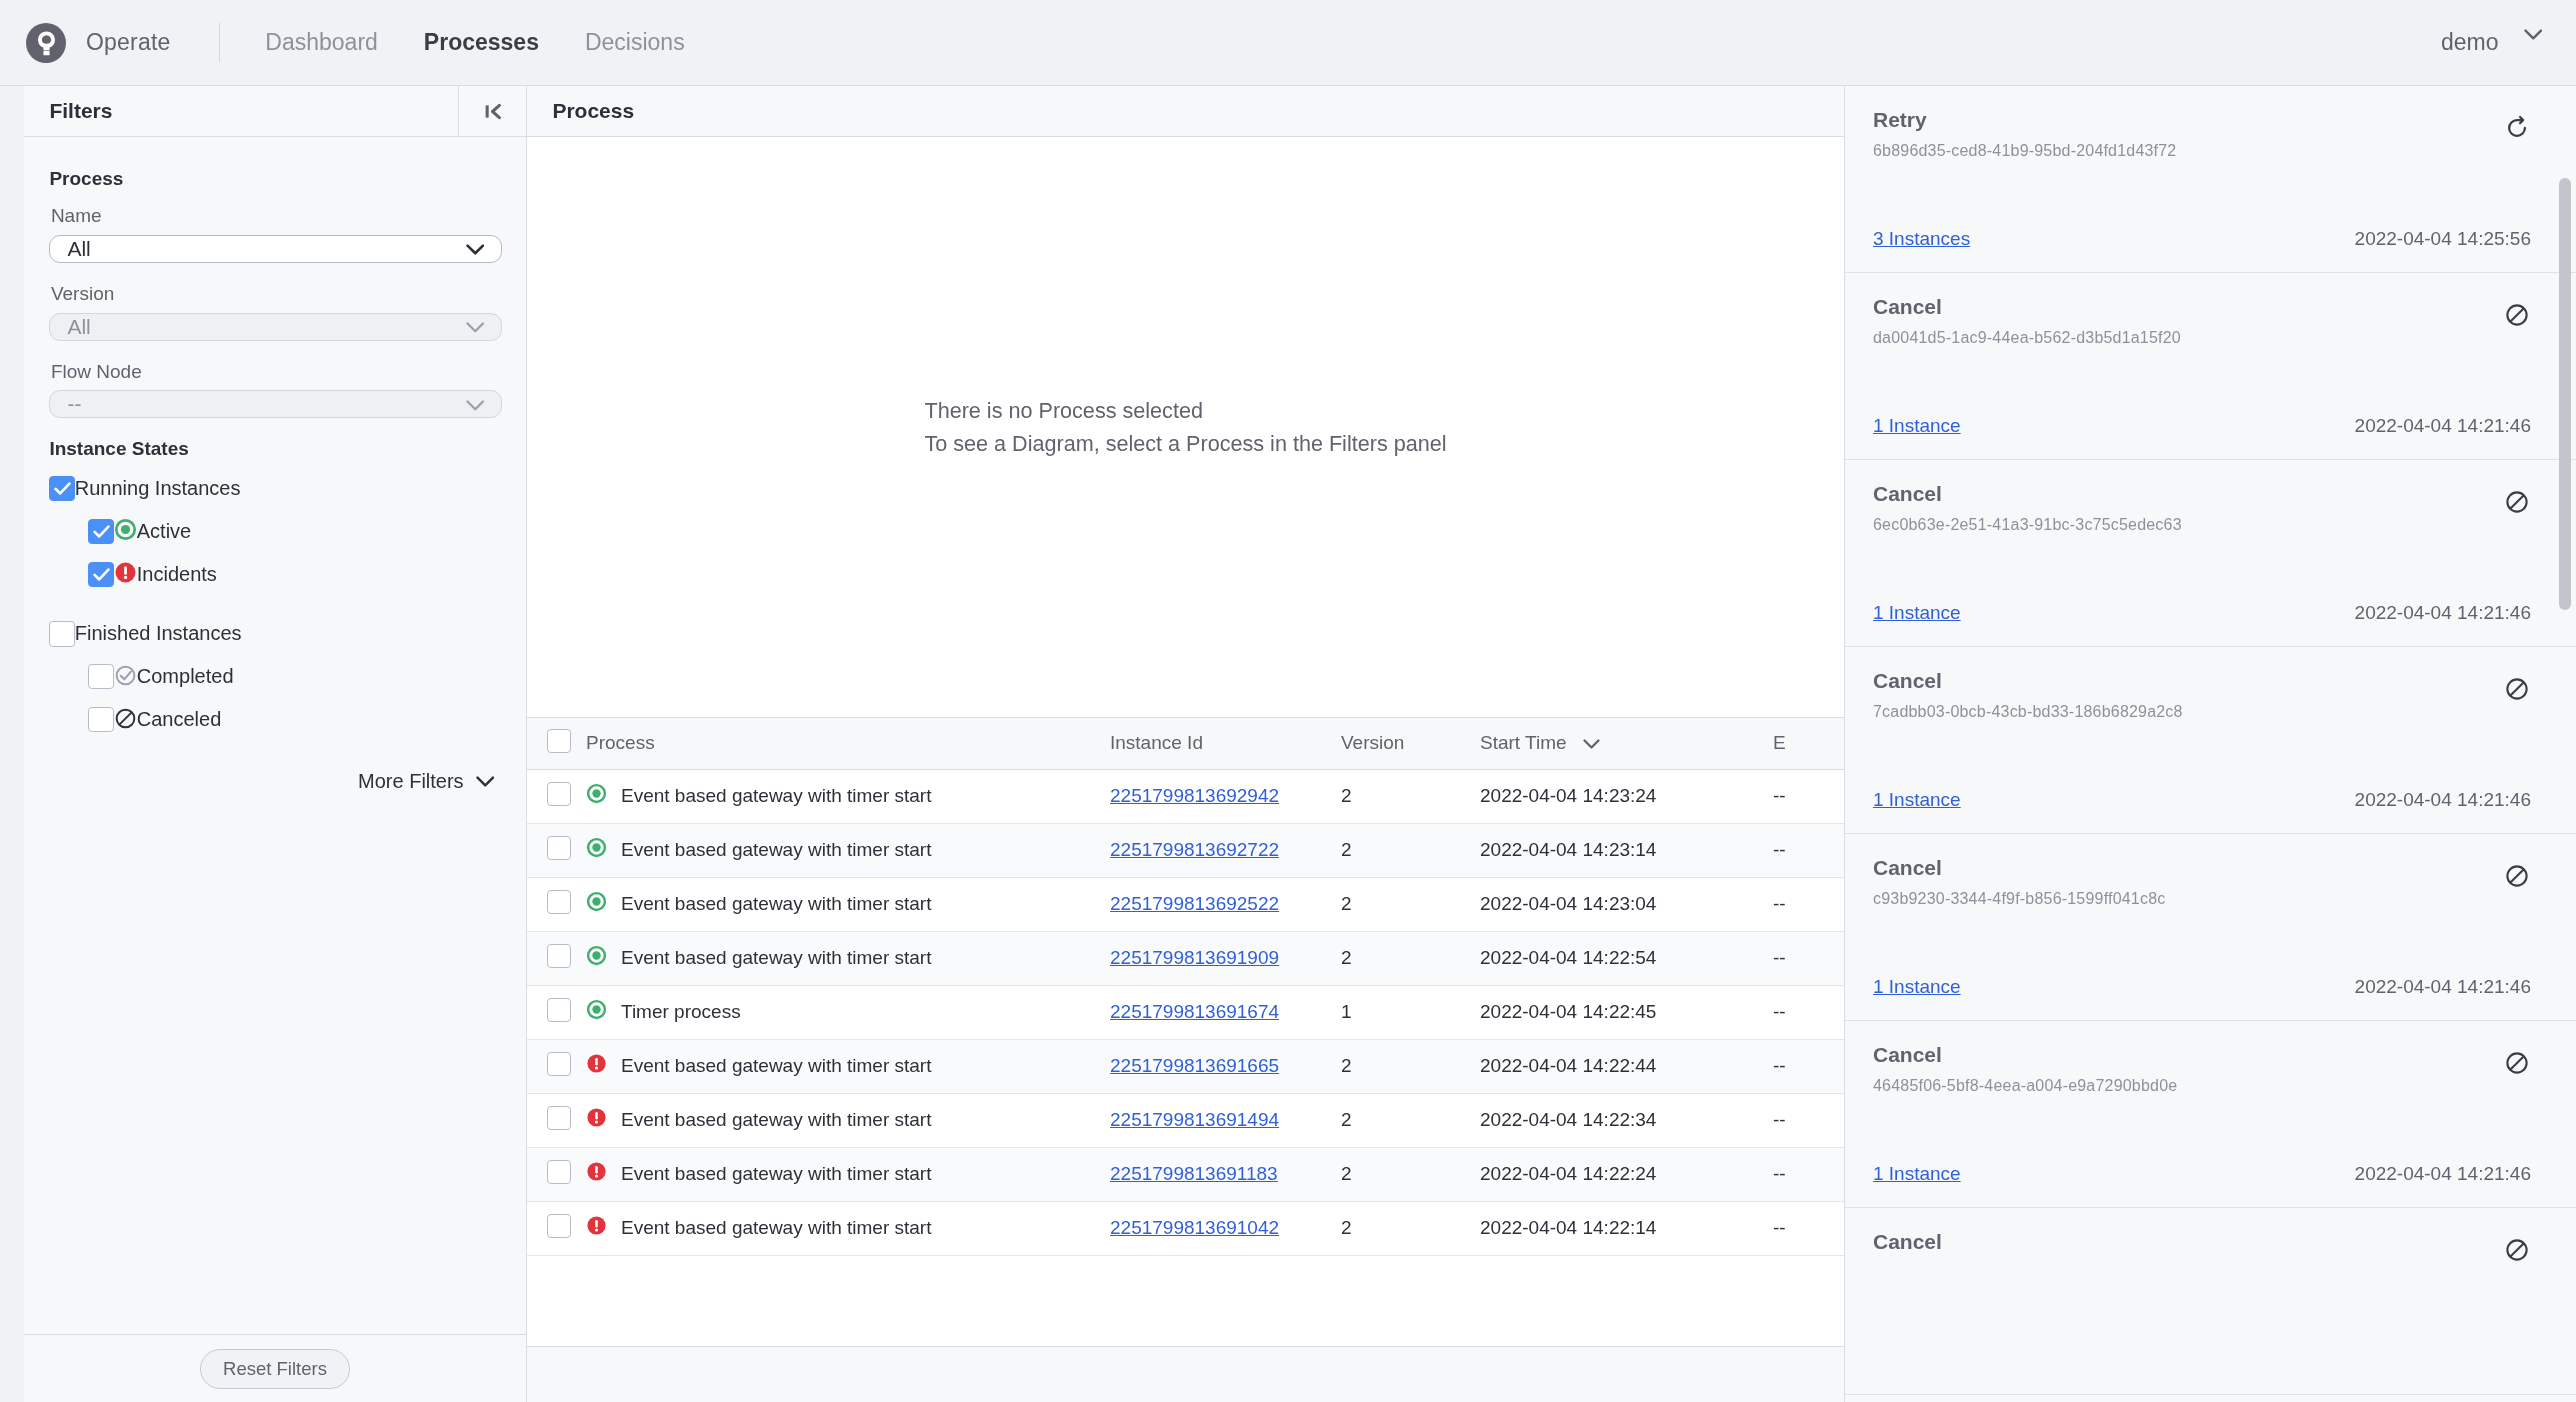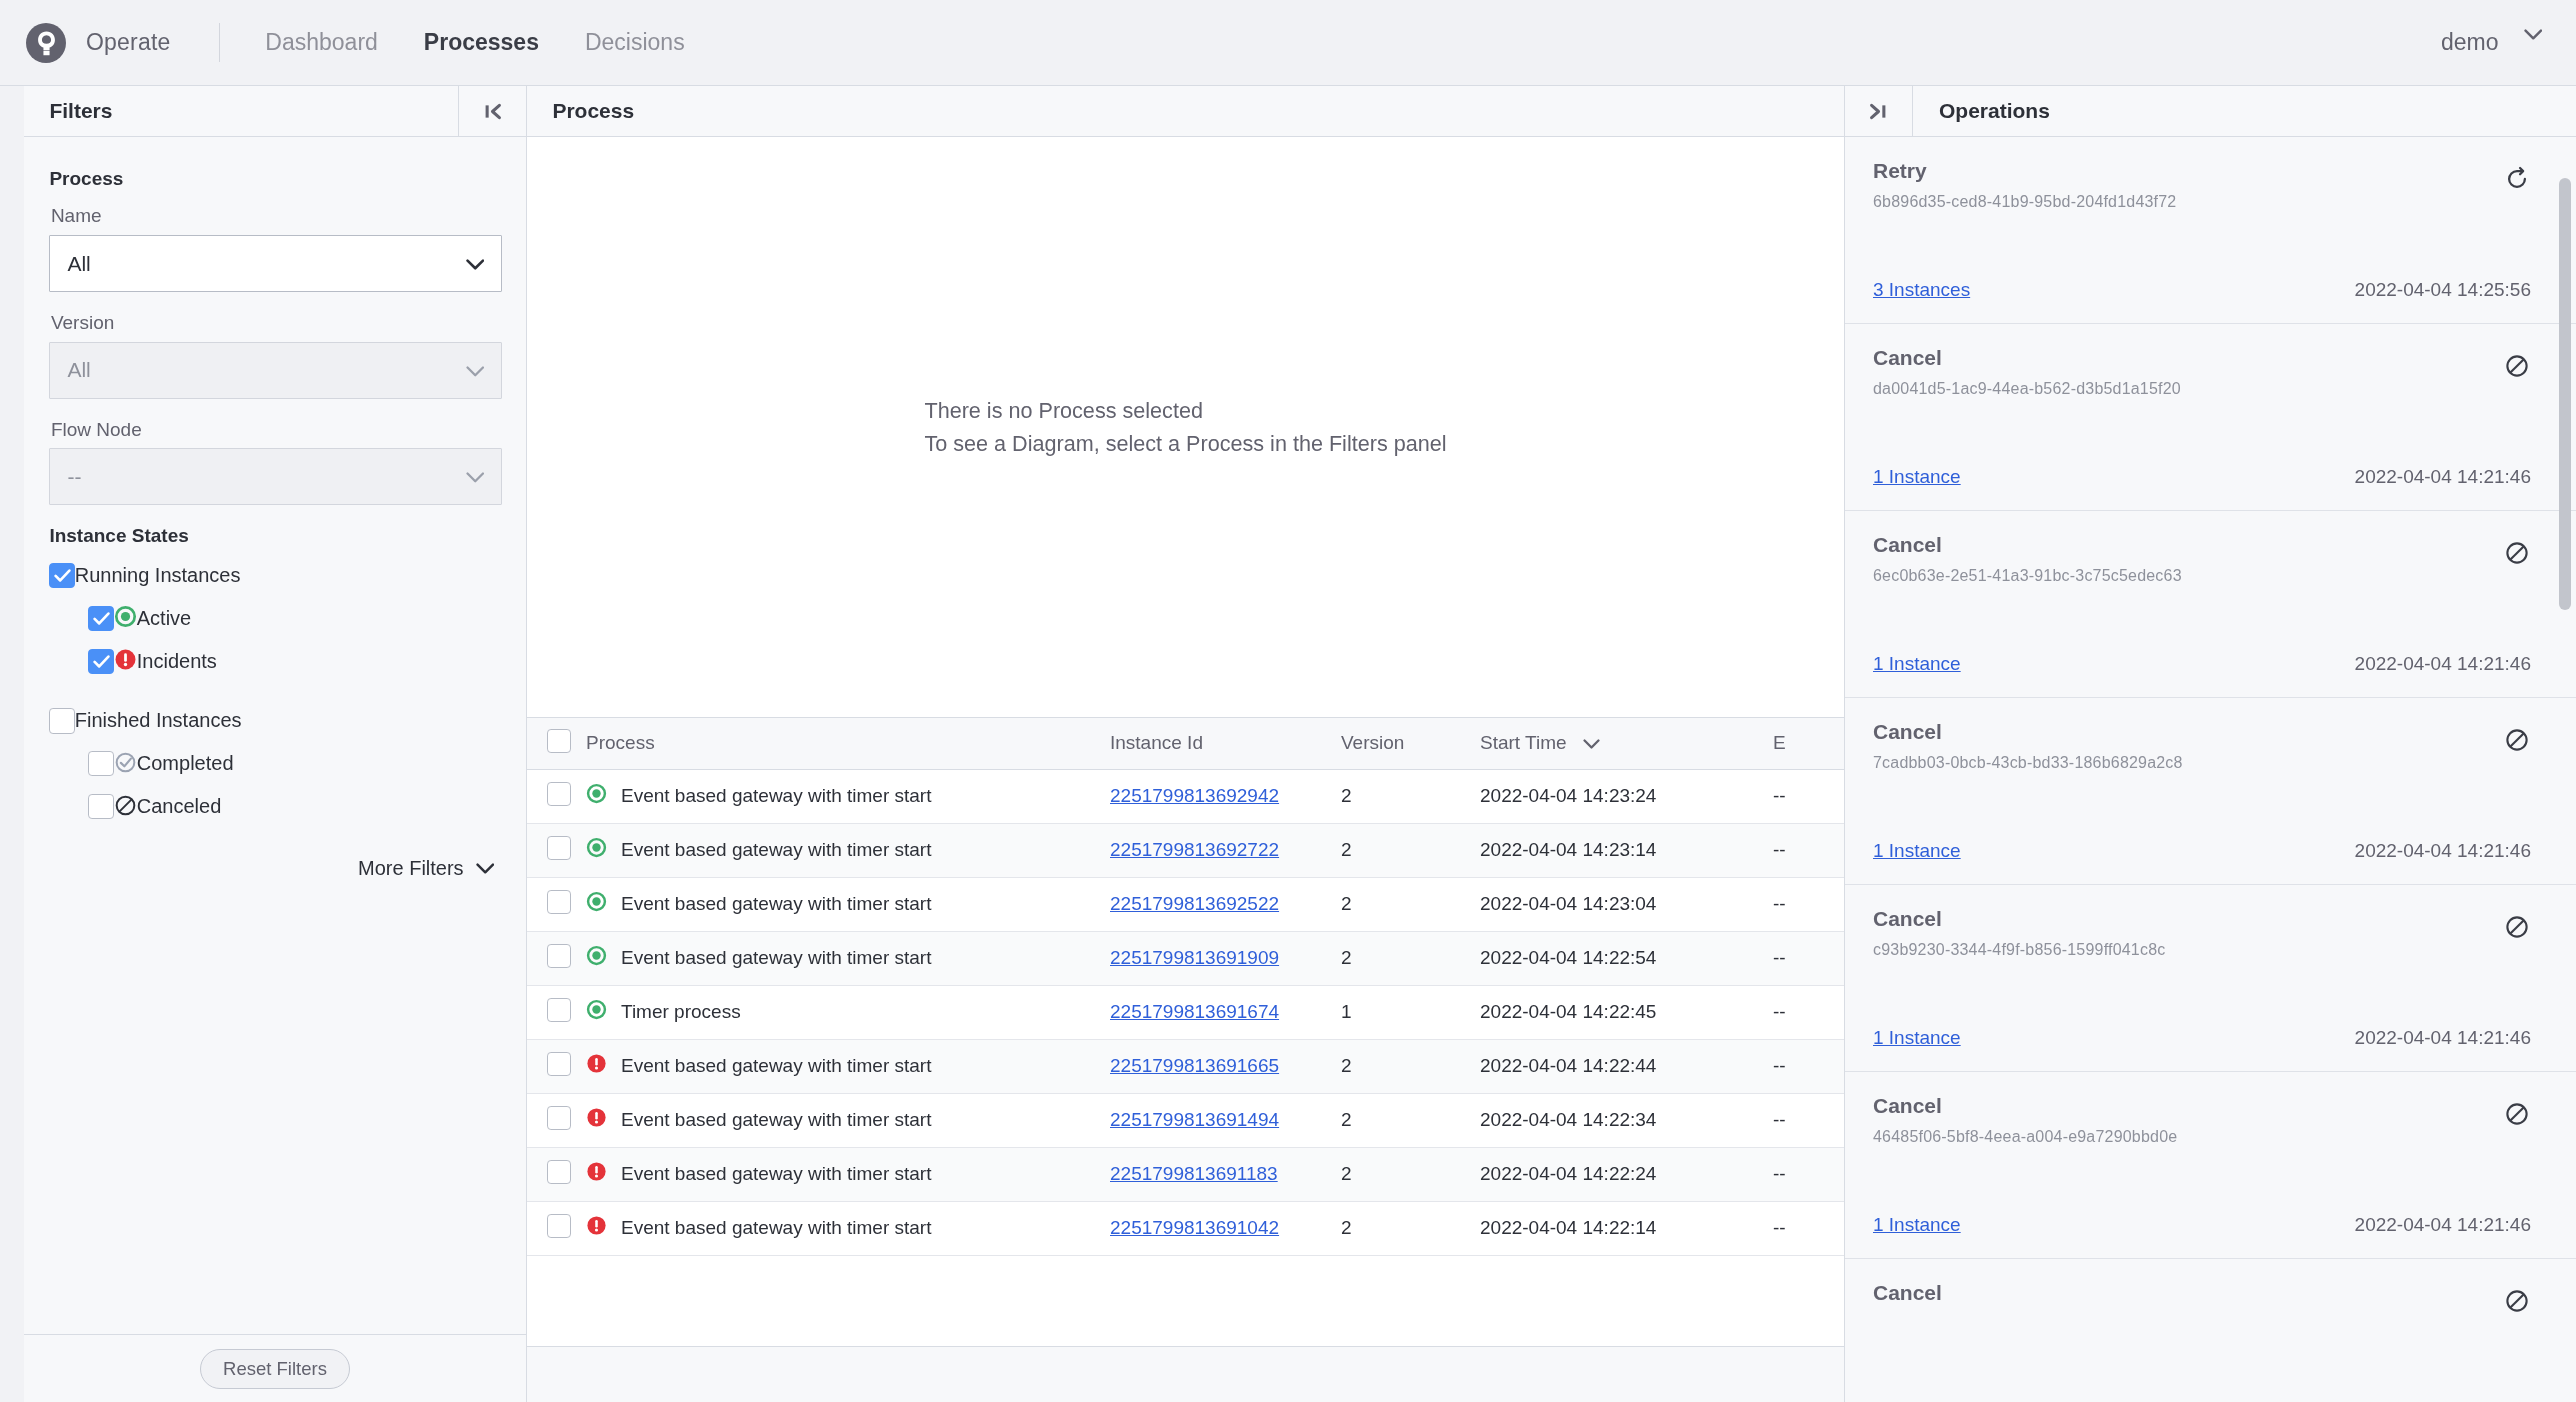--- a/index.html
+++ b/index.html
@@ -62,23 +62,23 @@
     position: absolute; right: 0; top: 0; bottom: 0;
     width: 68px;
     border-left: 0.8px solid #d8dce3;
     display: flex; align-items: center; justify-content: center;
     cursor: pointer;
   }
   .filters-scroll { flex: 1 1 auto; overflow: hidden; padding: 31px 25.4px 0 25.4px; }
   .group-label { font-size: 19px; font-weight: 700; color: #2d3038; margin-bottom: 15.4px; }
   .field-label { font-size: 19px; color: #62626e; margin: 0 0 7.7px 1.5px; }
   .select {
-    width: 453px; height: 57px;
+    width: 453px; height: 28px;
     border: 0.8px solid #b7bcc6;
-    border-radius: 1px;
+    border-radius: 11px;
     background: #ffffff;
     display: flex; align-items: center;
     padding: 0 17px 0 17px;
     font-size: 21px; color: #2d3038;
     cursor: pointer;
     position: relative;
     margin-bottom: 20px;
   }
   .select.disabled { background: #eff0f3; border-color: #d3d6dd; color: #8e919b; cursor: default; }
   .select .sel-val { flex: 1 1 auto; }
@@ -564,29 +564,20 @@
                 <td class="c-end">--</td>
               </tr>
             </tbody>
           </table>
         </div>
         <div class="inst-foot"></div>
       </div>
     </div>
 
     <div class="ops">
-      <div class="ops-head">
-        <div class="ops-expand">
-          <svg width="23" height="23" viewBox="0 0 30 30">
-            <path d="M6 7 L15 15 L6 23" stroke="#62626e" stroke-width="4" fill="none" stroke-linecap="round" stroke-linejoin="round"></path>
-            <rect x="20" y="7" width="4" height="16" fill="#62626e"></rect>
-          </svg>
-        </div>
-        <span class="ops-title">Operations</span>
-      </div>
 
       <div class="ops-list">
 
         <div class="op-card">
           <div class="op-top">
             <div class="op-texts">
               <div class="op-type">Retry</div>
               <div class="op-id">6b896d35-ced8-41b9-95bd-204fd1d43f72</div>
             </div>
             <span class="op-icon">

